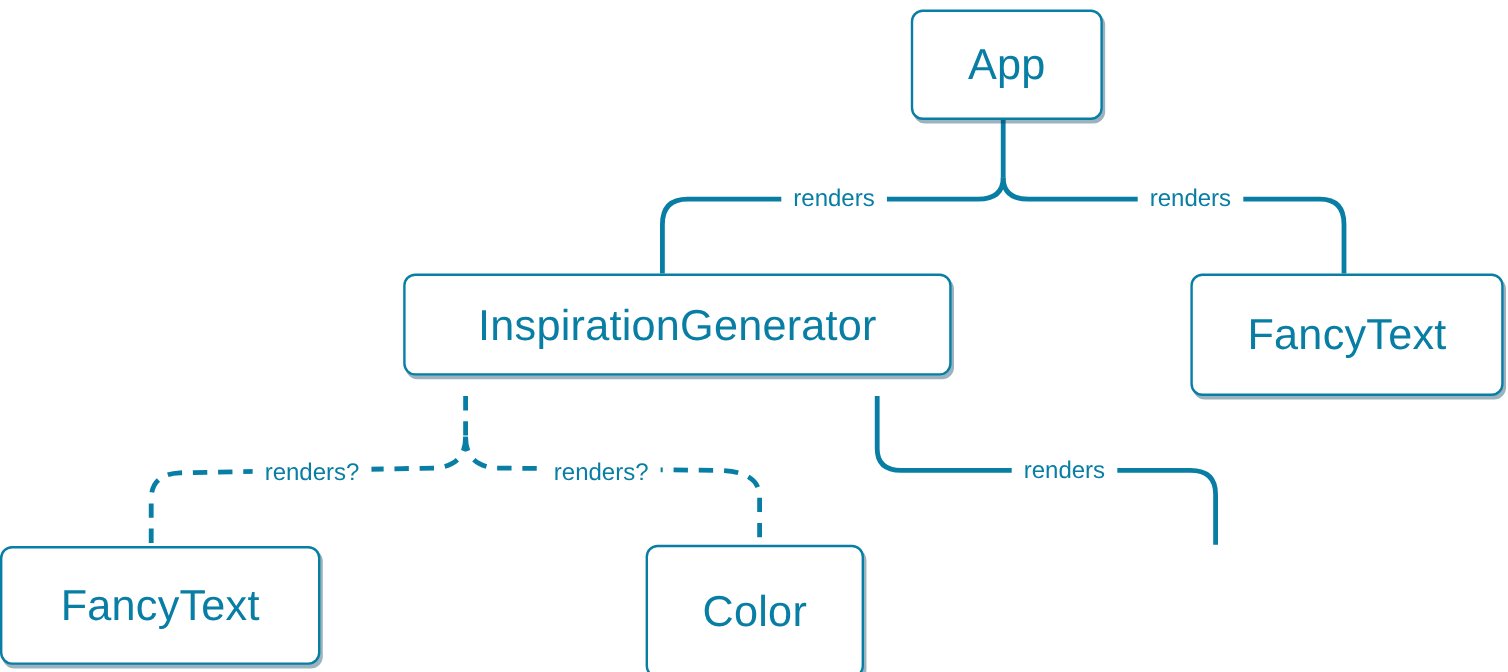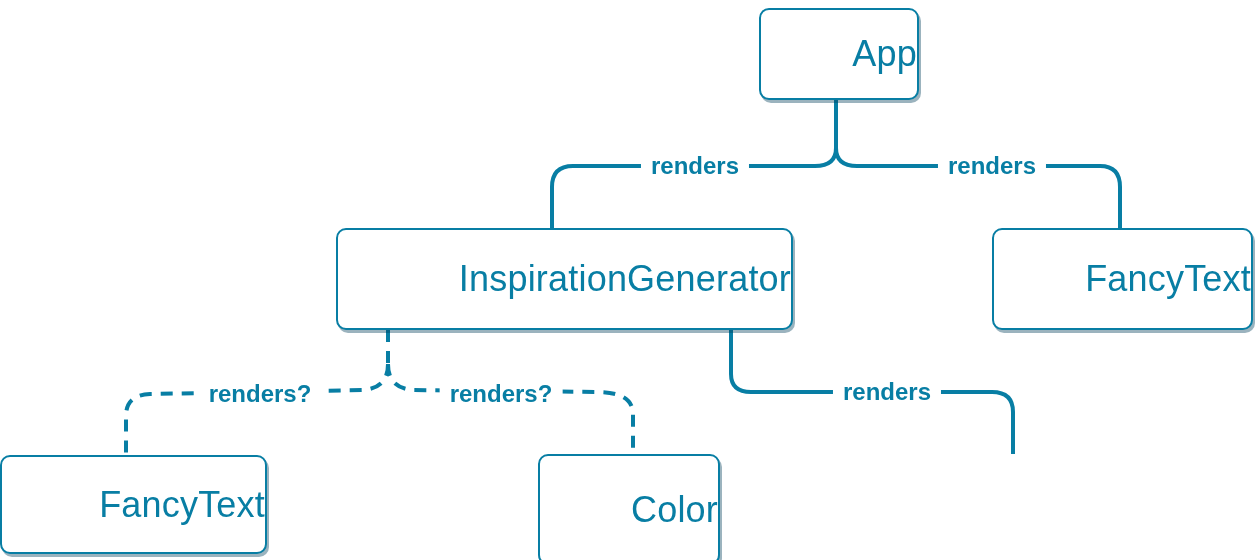--- a/index.html
+++ b/index.html
@@ -23,37 +23,37 @@
   .edges path{
     fill:none;
     stroke:var(--accent);
     stroke-width:4;
   }
   .edges path.dashed{
     stroke-dasharray:12 9;
   }
   .node{
     position:absolute;
-    display:flex;align-items:center;justify-content:flex-end;
+    display:flex;align-items:center;justify-content:center;
     background:var(--node-bg);
     border:2.5px solid var(--accent);
     border-radius:10px;
     box-shadow:2px 3px 0 var(--node-shadow);
     color:var(--accent);
     font-size:36px;
     font-weight:500;
     letter-spacing:0.2px;
   }
   .edge-label{
     position:absolute;
     transform:translate(-50%,-50%);
     background:var(--page-bg);
     color:var(--accent);
-    font-size:24px;
-    font-weight:bold;
+    font-size:20px;
+    font-weight:normal;
     padding:0 10px;
     white-space:nowrap;
     line-height:1.1;
   }
 </style>
 </head>
 <body>
 
 <div class="canvas">
 
@@ -73,21 +73,21 @@
   <span class="edge-label" style="left:695px;top:166px;">renders</span>
   <span class="edge-label" style="left:992px;top:166px;">renders</span>
   <span class="edge-label" style="left:887px;top:392px;">renders</span>
   <span class="edge-label" style="left:260px;top:394px;">renders?</span>
   <span class="edge-label" style="left:501px;top:394px;">renders?</span>
 
   <div class="node" style="left:759px;top:8px;width:160px;height:92px;">
     <span>App</span>
   </div>
 
-  <div class="node" style="left:336px;top:228px;width:457px;height:102px;">
+  <div class="node" style="left:336px;top:228px;width:457px;height:85px;">
     <span>InspirationGenerator</span>
   </div>
 
   <div class="node" style="left:992px;top:228px;width:261px;height:102px;">
     <span>FancyText</span>
   </div>
 
   <div class="node" style="left:0px;top:455px;width:267px;height:99px;">
     <span>FancyText</span>
   </div>

